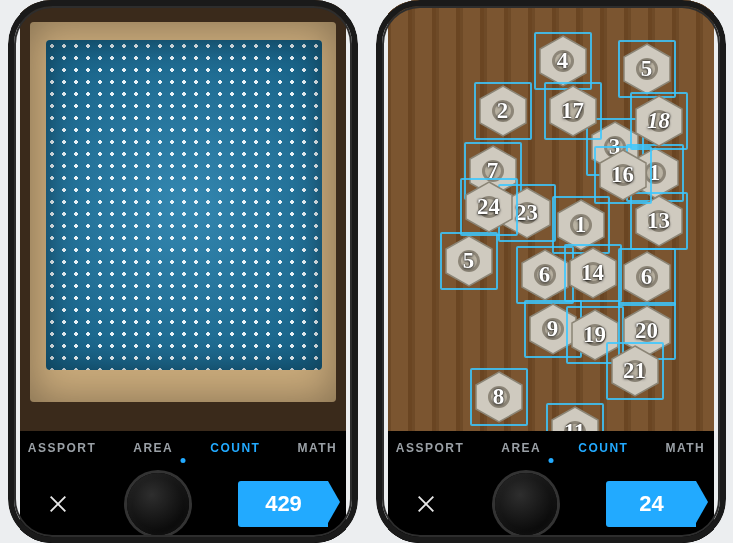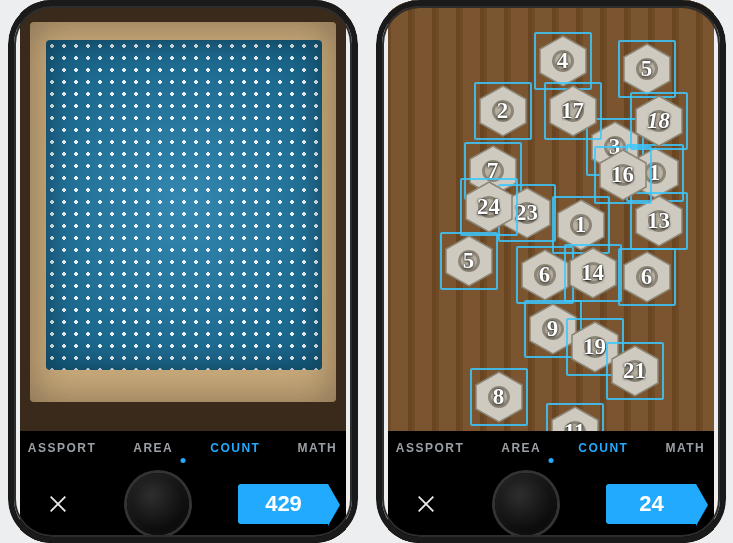--- a/index.html
+++ b/index.html
@@ -105,21 +105,21 @@
     color:#e8e8e8;cursor:pointer;
   }
   .close-btn svg{width:22px;height:22px;stroke:#e8e8e8;stroke-width:2;}
   .shutter{
     width:62px;height:62px;border-radius:50%;
     background:radial-gradient(circle at 40% 35%, #2e2e2e, #0a0a0a 70%);
     box-shadow:0 0 0 3px #333, inset 0 0 10px rgba(255,255,255,.05);
     cursor:pointer;
   }
   .count-badge{
-    min-width:64px;height:40px;
+    min-width:64px;height:46px;
     background:var(--accent);
     color:#fff;font-weight:600;font-size:22px;
     display:flex;align-items:center;justify-content:center;
     padding:0 12px 0 14px;
     position:relative;
     border-radius:3px 0 0 3px;
     cursor:pointer;
   }
   .count-badge:after{
     content:"";position:absolute;right:-12px;top:0;
@@ -323,28 +323,37 @@
             </div>
             <div class="nut" style="left: 244px; top: 94px; font-style: italic;">
               <div class="nutbox"></div>
               <svg viewBox="0 0 54 54">
                 <path d="M27 2 L50 15 L50 39 L27 52 L4 39 L4 15 Z" fill="#cfcabf" stroke="#8b8576" stroke-width="1.5"></path>
                 <circle cx="27" cy="27" r="11" fill="#8d8678"></circle>
                 <circle cx="27" cy="27" r="8" fill="#b9b2a2"></circle>
               </svg>
               <div class="nut-label">18</div>
             </div>
-            <div class="nut" style="left: 180px; top: 320px;">
+            <div class="nut" style="left: 180px; top: 308px;">
               <div class="nutbox"></div>
               <svg viewBox="0 0 54 54">
                 <path d="M27 2 L50 15 L50 39 L27 52 L4 39 L4 15 Z" fill="#cfcabf" stroke="#8b8576" stroke-width="1.5"></path>
                 <circle cx="27" cy="27" r="11" fill="#8d8678"></circle>
                 <circle cx="27" cy="27" r="8" fill="#b9b2a2"></circle>
               </svg>
               <div class="nut-label">19</div>
+            </div>
+            <div class="nut" style="left: 232px; top: 304px;">
+              <div class="nutbox"></div>
+              <svg viewBox="0 0 54 54">
+                <path d="M27 2 L50 15 L50 39 L27 52 L4 39 L4 15 Z" fill="#cfcabf" stroke="#8b8576" stroke-width="1.5"></path>
+                <circle cx="27" cy="27" r="11" fill="#8d8678"></circle>
+                <circle cx="27" cy="27" r="8" fill="#b9b2a2"></circle>
+              </svg>
+              <div class="nut-label">20</div>
             </div>
             <div class="nut" style="left: 220px; top: 344px;">
               <div class="nutbox"></div>
               <svg viewBox="0 0 54 54">
                 <path d="M27 2 L50 15 L50 39 L27 52 L4 39 L4 15 Z" fill="#cfcabf" stroke="#8b8576" stroke-width="1.5"></path>
                 <circle cx="27" cy="27" r="11" fill="#8d8678"></circle>
                 <circle cx="27" cy="27" r="8" fill="#b9b2a2"></circle>
               </svg>
               <div class="nut-label">21</div>
             </div>

